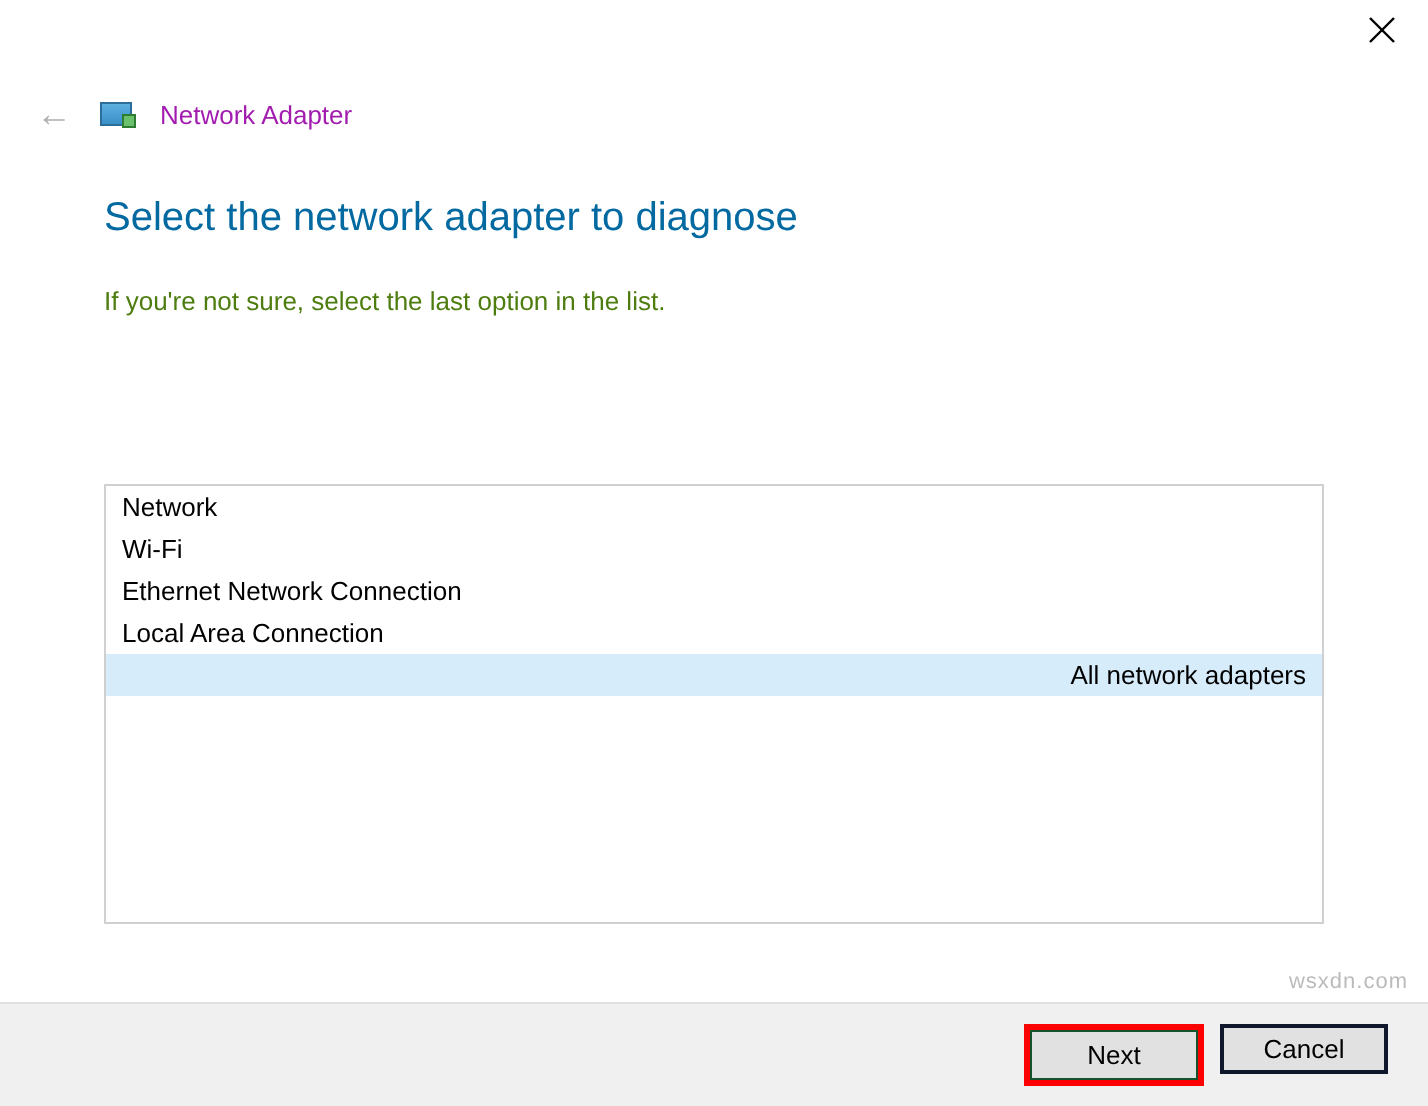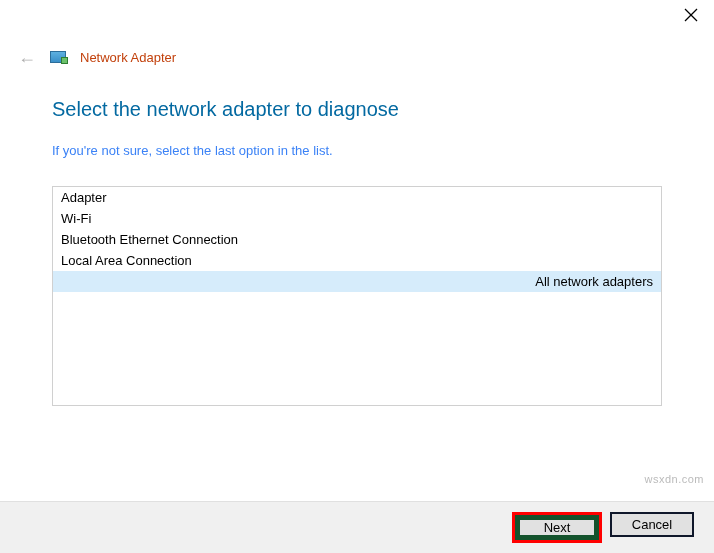--- a/index.html
+++ b/index.html
@@ -41,34 +41,34 @@
       display: inline-block;
     }
     .adapter-icon::after {
       content:"";
       position:absolute;
       right:-3px; bottom:-2px;
       width:5px;height:5px;
       background:#6bc16b;
       border:1px solid #2e7d32;
     }
-    .header-title { font-size: 13px; color: #c2410c; }
+    .header-title { font-size: 13px; color: #a21caf; }
     .content {
       padding: 32px 52px 0 52px;
     }
     .heading {
       color: #0369a1;
       font-size: 20px;
       font-weight: 400;
       margin-bottom: 22px;
     }
     .subtext {
       font-size: 13px;
-      color: #3b82f6;
-      margin-bottom: 28px;
+      color: #4d7c0f;
+      margin-bottom: 84px;
     }
     .listbox {
       border: 1px solid #d0d0d0;
       height: 220px;
       overflow: auto;
       background: #fff;
     }
     .list-item {
       padding: 3px 8px;
       font-size: 13px;
@@ -95,26 +95,26 @@
       background: #e1e1e1;
       border: 2px solid #0f172a;
       cursor: pointer;
       font-family: inherit;
     }
     .btn-next-wrap {
       border: 3px solid #ff0000;
       display: inline-flex;
     }
     .btn-next-wrap .btn {
-      border: 5px solid #14532d;
+      border: 1px solid #14532d;
     }
     .watermark {
       position: absolute;
       right: 10px;
-      bottom: 68px;
+      bottom: 56px;
       font-size: 11px;
       color: #bbb;
       letter-spacing: 0.5px;
     }
   </style>
 </head>
 <body>
 
 <div class="titlebar">
   <span class="close-icon">
@@ -129,23 +129,23 @@
   <span class="back-arrow">←</span>
   <span class="adapter-icon"></span>
   <span class="header-title">Network Adapter</span>
 </div>
 
 <div class="content">
   <h1 class="heading">Select the network adapter to diagnose</h1>
   <p class="subtext">If you're not sure, select the last option in the list.</p>
 
   <div class="listbox" id="adapter-list">
-      <div class="list-item">Adapter</div>
+      <div class="list-item">Network</div>
       <div class="list-item">Wi-Fi</div>
-      <div class="list-item">Bluetooth Ethernet Connection</div>
+      <div class="list-item">Ethernet Network Connection</div>
       <div class="list-item">Local Area Connection</div>
       <div class="list-item selected">All network adapters</div>
     </div>
 </div>
 
 <div class="watermark">wsxdn.com</div>
 
 <div class="footer">
   <span class="btn-next-wrap">
     <button class="btn">Next</button>

